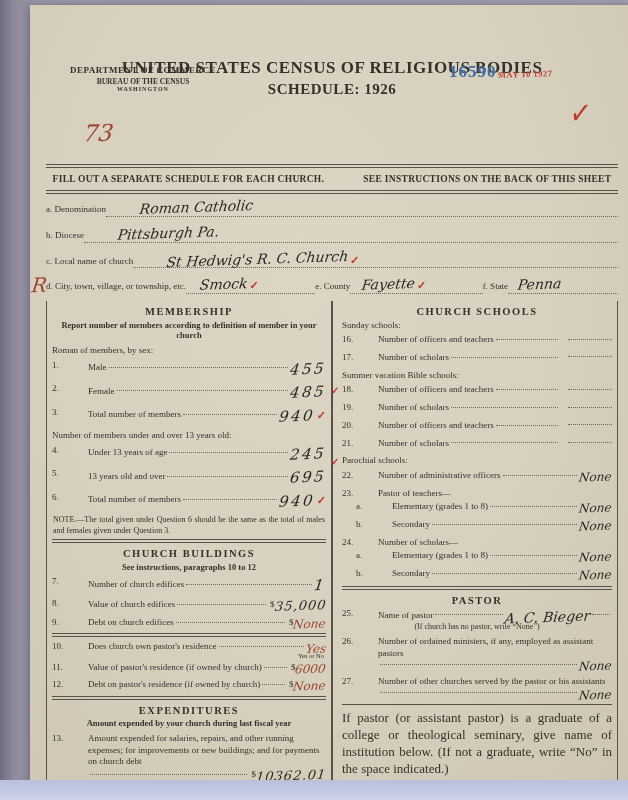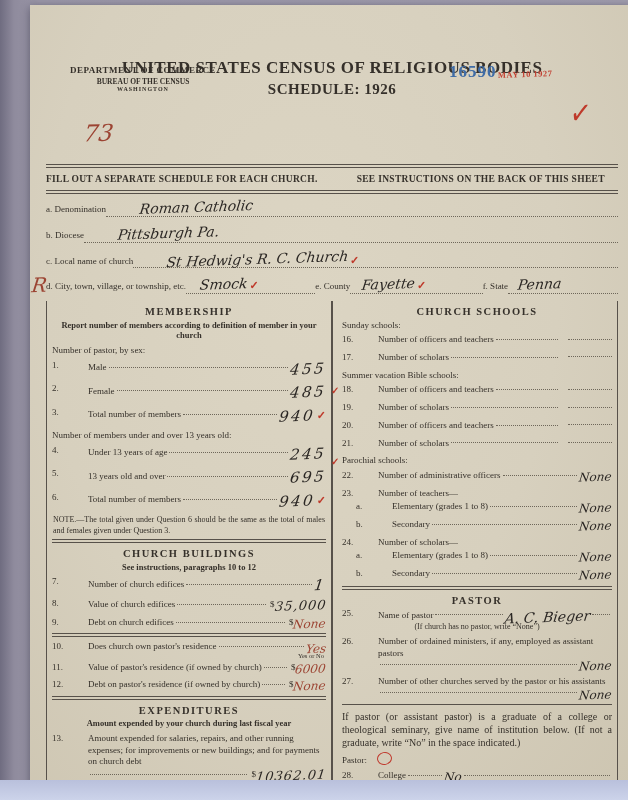--- a/index.html
+++ b/index.html
@@ -22,21 +22,21 @@
   .dept .d2{font-size:7.5px}
   .dept .d3{font-size:6px;letter-spacing:1px}
   .stamp{position:absolute;right:66px;top:4px;white-space:nowrap}
   .stamp .num{font-size:17px;font-weight:bold;color:#3f6ca6;letter-spacing:1px}
   .stamp .dt{font-size:8.5px;font-weight:bold;color:#c24132;letter-spacing:.5px;display:inline-block;transform:rotate(-2deg);margin-left:1px}
   .title{ text-align:center;font-weight:bold;font-size:17px;letter-spacing:.5px;margin-top:44px}
   .subtitle{text-align:center;font-weight:bold;font-size:15px;letter-spacing:.5px;margin-top:1px}
   .note73{position:absolute;left:38px;top:62px;font-size:23px;color:#bf3a2b;transform:rotate(-6deg)}
   .bigcheck{position:absolute;right:24px;top:36px;font-size:32px;color:#bf3a2b;transform:rotate(8deg) scaleX(.75)}
   .dbl{height:2px;border-top:1px solid #57514a;border-bottom:1px solid #57514a;margin:3px 0}
-  .banner{display:flex;justify-content:flex-start;gap:39px;font-weight:bold;font-size:9.5px;letter-spacing:.3px;padding:2px 0}
+  .banner{display:flex;justify-content:center;gap:39px;font-weight:bold;font-size:9.5px;letter-spacing:.3px;padding:2px 0}
   
   .hw{display:inline-block;font-family:"DejaVu Serif",serif;font-style:italic;color:#2b2724;transform:skewX(-9deg) rotate(-2deg);white-space:nowrap}
   .hw.red{color:#9c4433}
   .big{font-size:15px;letter-spacing:2.5px;margin-bottom:-3px}
   .money{font-size:13px;letter-spacing:1px;margin-bottom:-3px}
   .word{font-size:12px;margin-bottom:-4px}
   .chk{color:#bf3a2b;font-weight:bold;font-size:11px;margin-left:2px}
   
   .idsec{position:relative;margin:4px 0 2px}
   .idrow{display:flex;align-items:flex-end;margin-bottom:7px}
@@ -58,21 +58,21 @@
   .qlabel{flex:0 1 auto}
   .lead{flex:1 0 14px;border-bottom:1px dotted #6e675a;margin:0 2px 2px;min-height:1px}
   .ansblank{flex:0 0 44px;border-bottom:1px dotted #6e675a;margin:0 0 2px 8px}
   .cur{flex:0 0 auto;margin:0 0 0 2px}
   .mem .qrow{margin-bottom:7px}
   .sch .qrow{margin-bottom:6px}
   .under{position:absolute;right:2px;bottom:-7px;font-size:6.5px}
   .chkmargin{position:absolute;left:-11px;top:0;color:#bf3a2b;font-weight:bold;font-size:10px}
   .notep{font-size:8px;text-align:justify;line-height:1.3;margin:1px 1px 3px}
   .hr2{height:2px;border-top:1px solid #57514a;border-bottom:1px solid #57514a;margin:2px 0 4px}
-  .gradp{font-size:10px;text-align:justify;line-height:1.3;margin:1px 0 3px}
+  .gradp{font-size:13px;text-align:justify;line-height:1.3;margin:1px 0 3px}
   .circle{display:inline-block;width:13px;height:11px;border:1.6px solid #c03a2e;border-radius:50%;transform:rotate(-12deg);vertical-align:-2px;margin-left:10px}
   .sub-indent{margin-left:14px}
   .hint25{text-align:center;font-size:8px;margin:-3px 0 4px}
 </style>
 </head>
 <body>
 
 <div class="paper">
 
   <div class="hdr">
@@ -120,21 +120,21 @@
       <span class="idlead" style="padding-left:10px"><span class="hw">Penna</span></span>
     </div>
   </div>
 
   <div class="columns">
 
     <div class="col left">
       <div class="mem">
         <div class="sechead">MEMBERSHIP</div>
         <div class="subhead">Report number of members according to definition of member in your church</div>
-        <div class="group">Number of pastor, by sex:</div>
+        <div class="group">Roman of members, by sex:</div>
         <div class="qrow">
           <span class="qnum">1.</span>
           <span class="qwrap">
             <span class="qlabel">Male</span>
             <span class="lead"></span>
             <span class="hw big">455</span>
           </span>
         </div>
         <div class="qrow">
           <span class="qnum">2.</span>
@@ -337,21 +337,21 @@
           <span class="qnum">22.</span>
           <span class="qwrap">
             <span class="qlabel">Number of administrative officers</span>
             <span class="lead"></span>
             <span class="hw word">None</span>
           </span>
         </div>
         <div class="qrow" style="margin-bottom:2px">
           <span class="qnum">23.</span>
           <span class="qwrap">
-            <span class="qlabel">Number of teachers—</span>
+            <span class="qlabel">Pastor of teachers—</span>
           </span>
         </div>
         <div class="qrow sub-indent">
           <span class="qnum">a.</span>
           <span class="qwrap">
             <span class="qlabel">Elementary (grades 1 to 8)</span>
             <span class="lead"></span>
             <span class="hw word">None</span>
           </span>
         </div>

